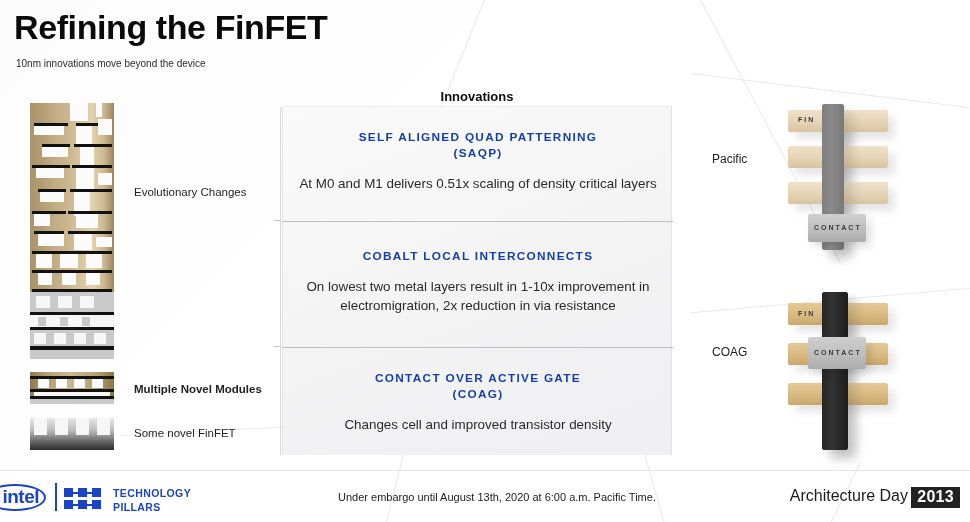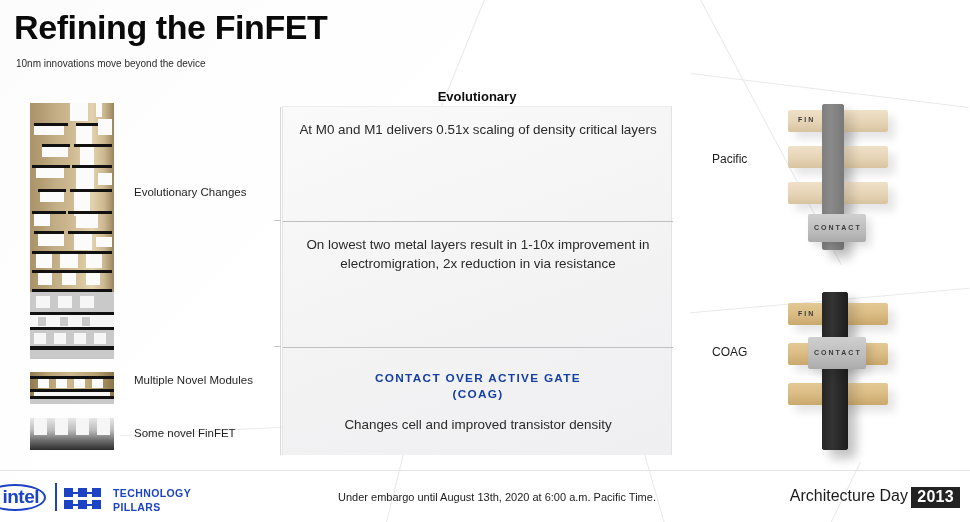--- a/index.html
+++ b/index.html
@@ -61,21 +61,21 @@
   .mod-multiple .base { position:absolute; inset:0;
     background: linear-gradient(90deg,#8e7950 0%,#b89f72 20%,#cdb791 48%,#b8a070 78%,#8a7549 100%); }
   .mod-some .base { position:absolute; inset:0;
     background: linear-gradient(180deg,#e7e7e7 0%,#bdbdbd 38%,#6e6e6e 70%,#2d2d2d 100%); }
 
   .left-label {
     position: absolute; left: 134px;
     font-size: 11.5px; color: #1f1f1f; white-space: nowrap;
   }
   .lbl-evo   { top: 186px; }
-  .lbl-multi { top: 374px; }
+  .lbl-multi { top: 383px; font-weight: bold; }
   .lbl-some  { top: 427px; }
 
   .vrule { position:absolute; left:280px; width:1px; background:#d8d8d8; }
   .tick  { position:absolute; width:7px; height:1px; background:#c8c8c8; left:274px; }
 
   
   .panel-title {
     position:absolute; left:282px; top:89px; width:390px;
     text-align:center; font-size:13px; font-weight:bold; color:#0d0d0d;
   }
@@ -277,28 +277,33 @@
   </div>
 
   <div class="left-label lbl-evo">Evolutionary Changes</div>
   <div class="left-label lbl-multi">Multiple Novel Modules</div>
   <div class="left-label lbl-some">Some novel FinFET</div>
 
   <div class="vrule" style="top:107px;height:348px;"></div>
   <div class="tick" style="top:220px;"></div>
   <div class="tick" style="top:346px;"></div>
 
-  <div class="panel-title">Evolutionary</div>
+  <div class="panel-title">Innovations</div>
   <div class="panel">
 
     <div class="card c1">
+      <div class="card-head">
+        <span>SELF ALIGNED QUAD PATTERNING</span><br>
+        <span>(SAQP)</span>
+      </div>
       <div class="card-body">At M0 and M1 delivers 0.51x scaling of density critical layers</div>
     </div>
 
     <div class="card c2">
+      <div class="card-head">COBALT LOCAL INTERCONNECTS</div>
       <div class="card-body">On lowest two metal layers result in 1-10x improvement in electromigration, 2x reduction in via resistance</div>
     </div>
 
     <div class="card c3">
       <div class="card-head">
         <span>CONTACT OVER ACTIVE GATE</span><br>
         <span>(COAG)</span>
       </div>
       <div class="card-body">Changes cell and improved transistor density</div>
     </div>

